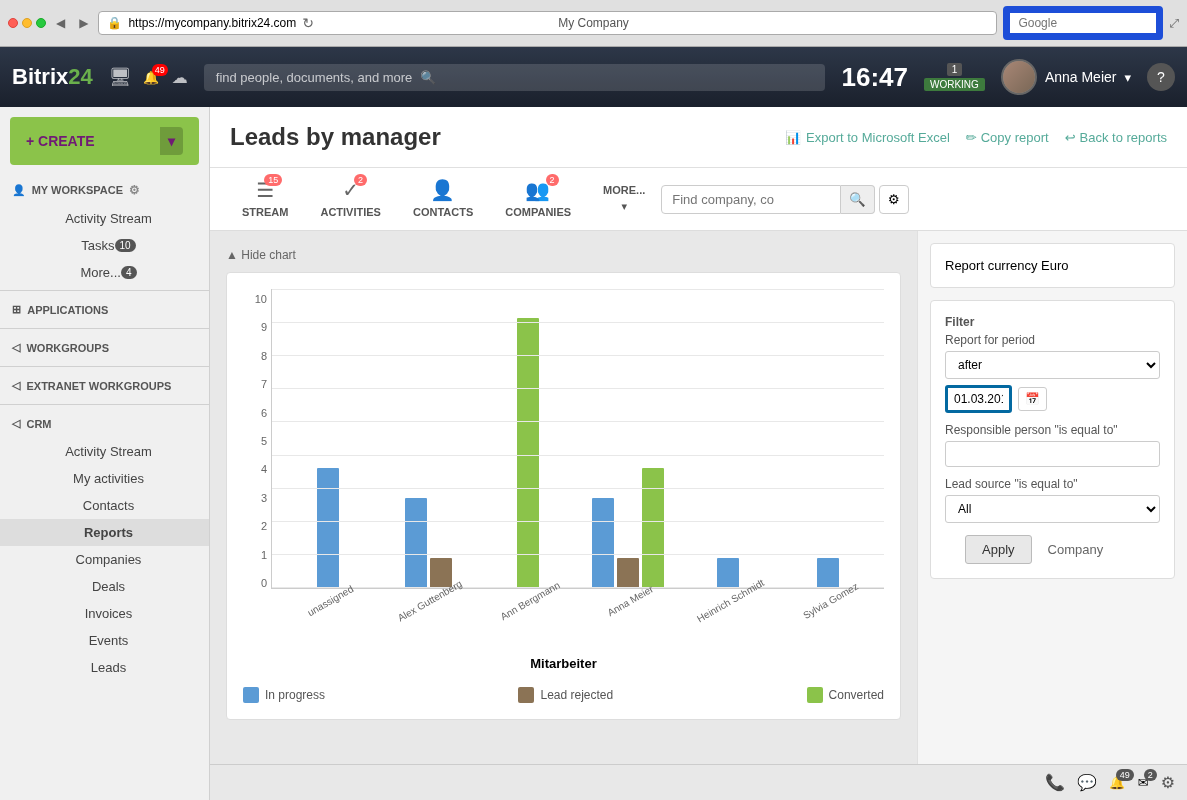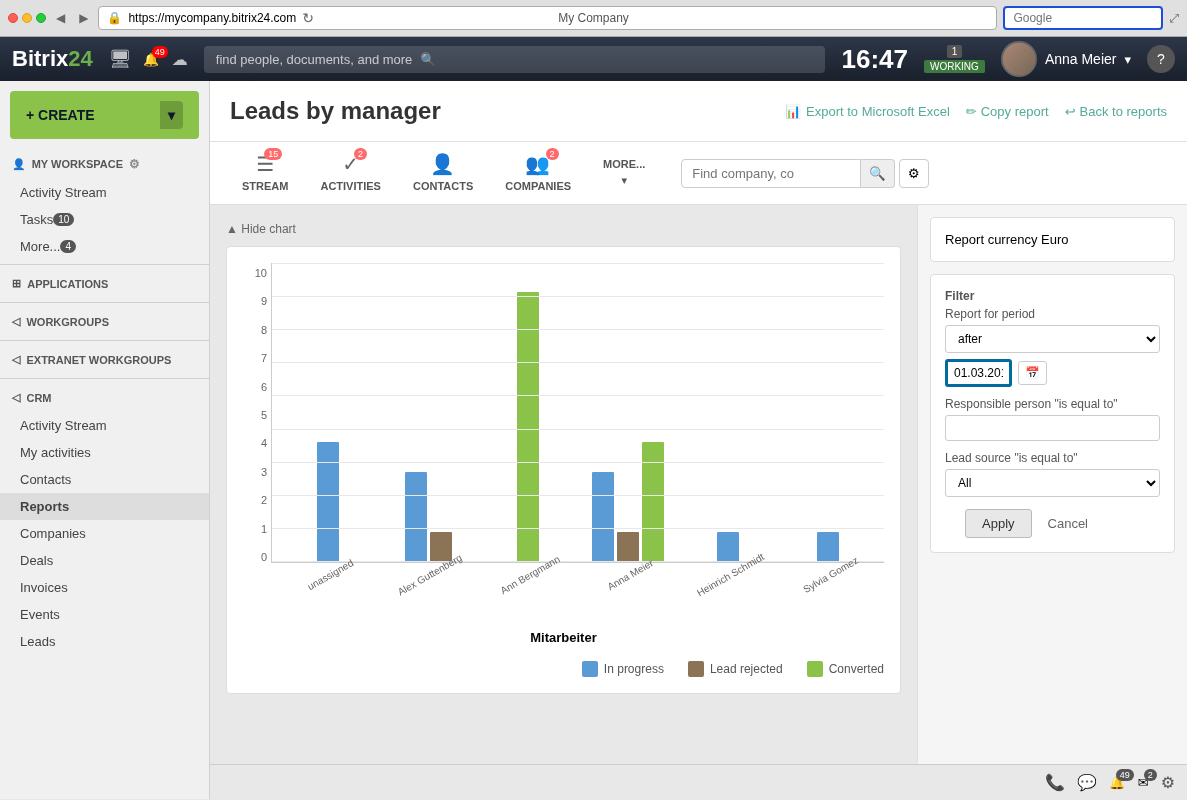--- a/index.html
+++ b/index.html
@@ -17,76 +17,76 @@
       align-items: center;
       gap: 6px;
       font-size: 12px;
     }
     .browser-dots { display: flex; gap: 4px; }
     .browser-dot { width: 10px; height: 10px; border-radius: 50%; }
     .dot-red { background: #ff5f56; border: 1px solid #e0443e; }
     .dot-yellow { background: #ffbd2e; border: 1px solid #dea123; }
     .dot-green { background: #27c93f; border: 1px solid #1aab29; }
     .browser-url-bar { flex: 1; background: white; border: 1px solid #aaa; border-radius: 4px; padding: 3px 8px; font-size: 12px; display: flex; align-items: center; gap: 6px; }
-    .browser-search { background: white; border: 2px solid #1d4ed8; border-radius: 4px; padding: 3px 8px; width: 160px; font-size: 12px; }
+    .browser-search { background: white; border: 7px solid #1d4ed8; border-radius: 4px; padding: 3px 8px; width: 160px; font-size: 12px; }
     .browser-reload { background: none; border: none; font-size: 14px; cursor: pointer; color: #666; }
     .browser-arrow { background: none; border: none; font-size: 12px; cursor: pointer; color: #666; padding: 2px 4px; }
 
     
     .topbar {
       background: linear-gradient(to bottom, #2d3748, #1a202c);
       color: white;
       display: flex;
       align-items: center;
       padding: 0 12px;
-      height: 44px;
+      height: 60px;
       gap: 16px;
     }
     .topbar-search { flex: 1; display: flex; align-items: center; background: rgba(255,255,255,0.15); border-radius: 4px; padding: 6px 12px; gap: 8px; color: rgba(255,255,255,0.7); font-size: 13px; }
     .topbar-user { display: flex; align-items: center; gap: 8px; }
     .topbar-avatar { width: 36px; height: 36px; border-radius: 50%; background: #888; overflow: hidden; display: flex; align-items: center; justify-content: center; border: 2px solid #666; }
     .topbar-help { width: 28px; height: 28px; border-radius: 50%; background: #555; display: flex; align-items: center; justify-content: center; color: white; font-size: 14px; cursor: pointer; }
 
     
     .main-layout { display: flex; height: calc(800px - 52px - 30px); }
 
     
     .sidebar { width: 210px; background: #f0f0f0; border-right: 1px solid #d0d0d0; overflow-y: auto; flex-shrink: 0; }
-    .sidebar-create-btn { margin: 10px; background: #8bc34a; color: #0f172a; border: none; border-radius: 4px; padding: 10px 16px; font-size: 14px; font-weight: bold; cursor: pointer; display: flex; align-items: center; gap: 8px; width: calc(100% - 20px); }
+    .sidebar-create-btn { margin: 10px; background: #8bc34a; color: #701a75; border: none; border-radius: 4px; padding: 10px 16px; font-size: 14px; font-weight: bold; cursor: pointer; display: flex; align-items: center; gap: 8px; width: calc(100% - 20px); }
     .create-arrow { background: rgba(0,0,0,0.2); padding: 6px 8px; border-radius: 0 4px 4px 0; margin-left: auto; }
     .sidebar-section { padding: 8px 12px; color: #555; font-size: 11px; font-weight: bold; display: flex; align-items: center; gap: 6px; cursor: pointer; }
-    .sidebar-item { padding: 6px 12px 6px 20px; color: #444; cursor: pointer; display: flex; align-items: center; justify-content: flex-start; }
+    .sidebar-item { padding: 6px 12px 6px 20px; color: #444; cursor: pointer; display: flex; align-items: center; justify-content: center; }
     .sidebar-item.active { background: #ddd; font-weight: bold; }
     .sidebar-badge { background: #555; color: white; font-size: 10px; padding: 1px 5px; border-radius: 8px; }
     .sidebar-divider { height: 1px; background: #d0d0d0; margin: 4px 0; }
 
     
     .content-header { background: white; padding: 16px 20px; display: flex; align-items: center; justify-content: space-between; border-bottom: 1px solid #e0e0e0; }
     .content-title { font-size: 24px; color: #333; }
     .content-actions { display: flex; gap: 16px; align-items: center; font-size: 13px; }
     .action-link { color: #5a9; text-decoration: none; display: flex; align-items: center; gap: 4px; cursor: pointer; }
 
     
     .tabs-bar { background: white; border-bottom: 1px solid #ddd; padding: 0 16px; display: flex; align-items: center; gap: 0; }
     .tab { display: flex; flex-direction: column; align-items: center; padding: 10px 16px; cursor: pointer; position: relative; color: #555; font-size: 11px; gap: 4px; border-bottom: 2px solid transparent; }
     .tab-icon { font-size: 20px; color: #666; position: relative; }
     .tab-badge { position: absolute; top: -4px; right: -8px; background: #ff6b6b; color: white; font-size: 9px; border-radius: 8px; padding: 1px 4px; }
     .tab-label { font-size: 11px; font-weight: bold; }
-    .tab-search { flex: 1; display: flex; align-items: center; margin-left: 20px; }
+    .tab-search { flex: 1; display: flex; align-items: center; margin-left: 0; }
     .tab-search input { border: 1px solid #ccc; border-radius: 4px 0 0 4px; padding: 6px 10px; font-size: 13px; width: 180px; }
     .tab-search-btn { background: #eee; border: 1px solid #ccc; border-left: none; border-radius: 0 4px 4px 0; padding: 6px 8px; cursor: pointer; }
     .tab-search-config { background: none; border: 1px solid #ccc; border-radius: 4px; padding: 6px 8px; margin-left: 4px; cursor: pointer; }
     .hide-chart-link { color: #666; font-size: 12px; cursor: pointer; text-decoration: none; display: inline-flex; align-items: center; gap: 4px; margin-bottom: 10px; }
     .chart-container { background: white; border: 1px solid #ddd; border-radius: 4px; padding: 16px; }
     .bar-group { display: flex; align-items: flex-end; gap: 3px; flex: 1; justify-content: center; }
     .bar { border-radius: 1px 1px 0 0; min-width: 18px; }
     .bar-blue { background: #5b9bd5; }
     .bar-olive { background: #8b7355; }
     .bar-green { background: #8bc34a; }
-    .chart-legend { display: flex; gap: 24px; justify-content: flex-end; margin-top: 16px; }
+    .chart-legend { display: flex; gap: 24px; justify-content: space-between; margin-top: 16px; }
     .legend-item { display: flex; align-items: center; gap: 6px; font-size: 12px; color: #555; }
     .legend-color { width: 16px; height: 16px; border-radius: 2px; }
 
     
     .right-panel { width: 270px; flex-shrink: 0; background: #f5f5f5; border-left: 1px solid #e0e0e0; overflow-y: auto; padding: 12px; display: flex; flex-direction: column; gap: 12px; }
     .panel-card { background: white; border: 1px solid #ddd; border-radius: 4px; padding: 14px; }
     .filter-label { font-size: 12px; color: #555; margin-bottom: 4px; font-weight: bold; }
     .filter-section { margin-bottom: 10px; }
     .filter-row-label { font-size: 12px; color: #555; margin-bottom: 4px; }
     .filter-select { width: 100%; border: 1px solid #ccc; border-radius: 3px; padding: 5px 8px; font-size: 12px; background: white; }
@@ -435,21 +435,21 @@
 
           <div class="filter-section">
             <div class="filter-row-label">Lead source "is equal to"</div>
             <select class="filter-select">
               <option>All</option>
             </select>
           </div>
 
           <div class="filter-buttons">
             <button class="btn-apply">Apply</button>
-            <button class="btn-cancel">Cancel</button>
+            <button class="btn-cancel">Company</button>
           </div>
         </div>
 
       </div>
     </div>
   </div>
 </div>
 
 <div class="bottom-toolbar">
   <span style="font-size:16px;color:#555;cursor:pointer;">📞</span>

